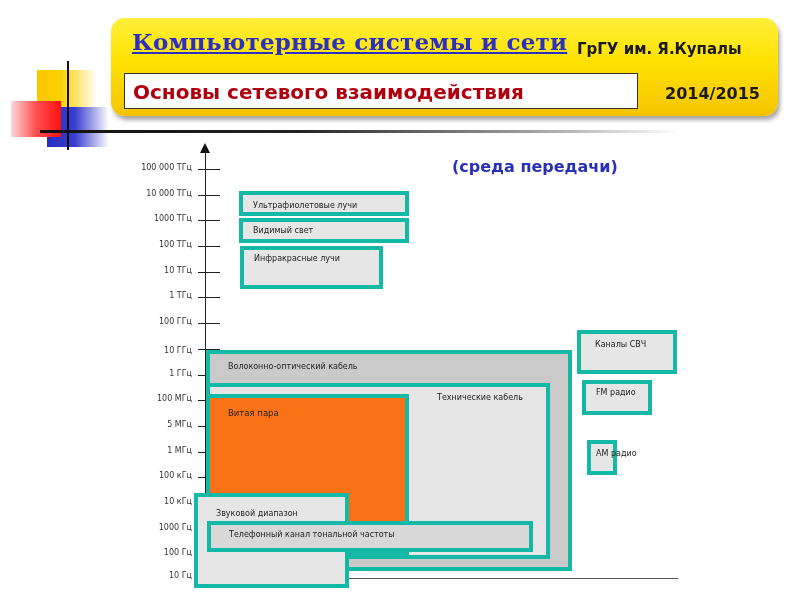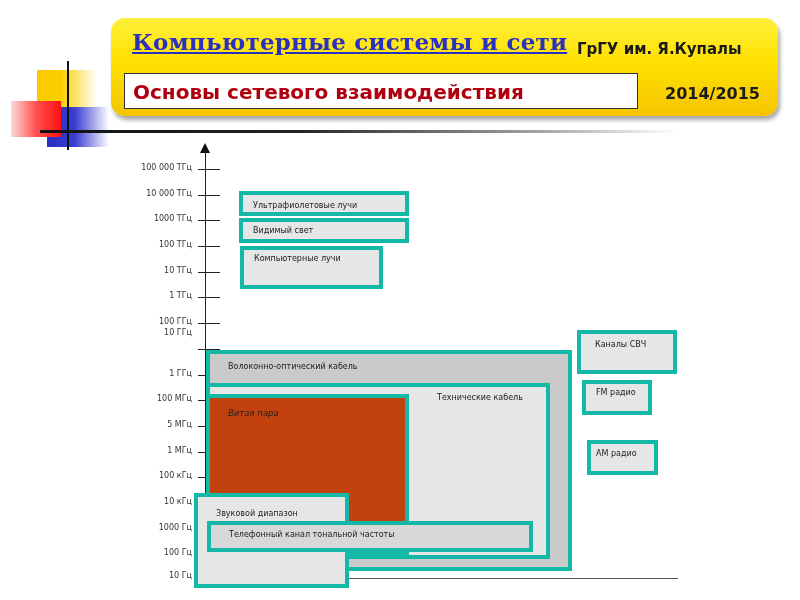--- a/index.html
+++ b/index.html
@@ -66,40 +66,41 @@
     .tick { position: absolute; left: 198px; width: 22px; height: 1px; background: #222; }
     .tick-label { position: absolute; width: 72px; text-align: right; left: 120px;
       font-size: 8px; color: #333; white-space: nowrap; }
 
     .box { position: absolute; border: 4px solid #14b8a6; box-sizing: border-box;
       font-size: 8px; color: #222; }
     .box .lbl { position: absolute; white-space: nowrap; }
     .shade-light { background: #e6e6e6; }
     .shade-mid { background: #d8d8d8; }
     .shade-dark { background: #cacaca; }
-    .shade-white { background: #c2410c; font-style: italic; }
+    .shade-white { background: #f97316; }
   </style>
 </head>
 <body>
 
 <div class="deco deco-yellow"></div>
 <div class="deco deco-blue"></div>
 <div class="deco deco-red"></div>
 <div class="deco deco-vline"></div>
 <div class="deco deco-hline"></div>
 
 <div class="banner"></div>
 <div class="title">Компьютерные системы и сети</div>
 <div class="institution">ГрГУ им. Я.Купалы</div>
 <div class="subtitle-box">
   <span class="subtitle">Основы сетевого взаимодействия</span>
 </div>
 <div class="year">2014/2015</div>
 
 <div class="heading">
+  <div>(среда передачи)</div>
 </div>
 
 <div class="chart">
   <div class="axis-arrow"></div>
   <div class="axis-y"></div>
   <div class="axis-x"></div>
 
   <div class="tick" style="top:169px"></div>
   <div class="tick-label" style="top:163px">100 000 ТГц</div>
   <div class="tick" style="top:195px"></div>
@@ -108,21 +109,21 @@
   <div class="tick-label" style="top:214px">1000 ТГц</div>
   <div class="tick" style="top:246px"></div>
   <div class="tick-label" style="top:240px">100 ТГц</div>
   <div class="tick" style="top:272px"></div>
   <div class="tick-label" style="top:266px">10 ТГц</div>
   <div class="tick" style="top:297px"></div>
   <div class="tick-label" style="top:291px">1 ТГц</div>
   <div class="tick" style="top:323px"></div>
   <div class="tick-label" style="top:317px">100 ГГц</div>
   <div class="tick" style="top:349px"></div>
-  <div class="tick-label" style="top:328px">10 ГГц</div>
+  <div class="tick-label" style="top:346px">10 ГГц</div>
   <div class="tick" style="top:375px"></div>
   <div class="tick-label" style="top:369px">1 ГГц</div>
   <div class="tick" style="top:400px"></div>
   <div class="tick-label" style="top:394px">100 МГц</div>
   <div class="tick" style="top:426px"></div>
   <div class="tick-label" style="top:420px">5 МГц</div>
   <div class="tick" style="top:452px"></div>
   <div class="tick-label" style="top:446px">1 МГц</div>
   <div class="tick" style="top:477px"></div>
   <div class="tick-label" style="top:471px">100 кГц</div>
@@ -134,21 +135,21 @@
   <div class="tick-label" style="top:548px">100 Гц</div>
   <div class="tick-label" style="top:571px">10 Гц</div>
 
   <div class="box shade-light" style="left:239px; top:191px; width:170px; height:25px">
     <span class="lbl" style="left:10px; top:6px">Ультрафиолетовые лучи</span>
   </div>
   <div class="box shade-light" style="left:239px; top:218px; width:170px; height:25px">
     <span class="lbl" style="left:10px; top:4px">Видимый свет</span>
   </div>
   <div class="box shade-light" style="left:240px; top:246px; width:143px; height:43px">
-    <span class="lbl" style="left:10px; top:4px">Компьютерные лучи</span>
+    <span class="lbl" style="left:10px; top:4px">Инфракрасные лучи</span>
   </div>
 
   <div class="box shade-dark" style="left:206px; top:350px; width:366px; height:221px">
     <span class="lbl" style="left:18px; top:8px">Волоконно-оптический кабель</span>
   </div>
 
   <div class="box shade-light" style="left:206px; top:383px; width:344px; height:176px">
     <span class="lbl" style="left:227px; top:6px">Технические кабель</span>
   </div>
 
@@ -163,16 +164,16 @@
   <div class="box shade-mid" style="left:207px; top:521px; width:326px; height:31px">
     <span class="lbl" style="left:18px; top:5px">Телефонный канал тональной частоты</span>
   </div>
 
   <div class="box shade-light" style="left:577px; top:330px; width:100px; height:44px">
     <span class="lbl" style="left:14px; top:6px">Каналы СВЧ</span>
   </div>
   <div class="box shade-light" style="left:582px; top:380px; width:70px; height:35px">
     <span class="lbl" style="left:10px; top:4px">FM радио</span>
   </div>
-  <div class="box shade-light" style="left:587px; top:440px; width:71px; height:35px">
+  <div class="box shade-light" style="left:587px; top:440px; width:30px; height:35px">
     <span class="lbl" style="left:5px; top:5px">AM радио</span>
   </div>
 </div>
 
 </body></html>

